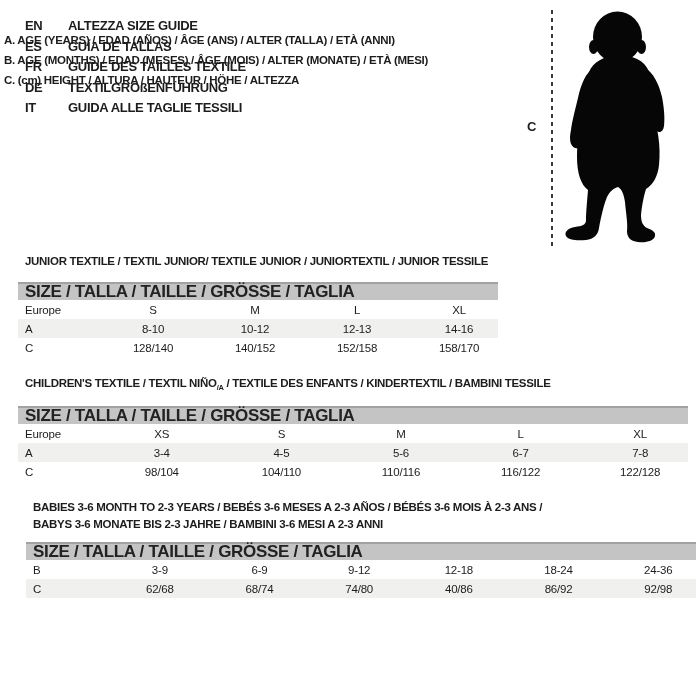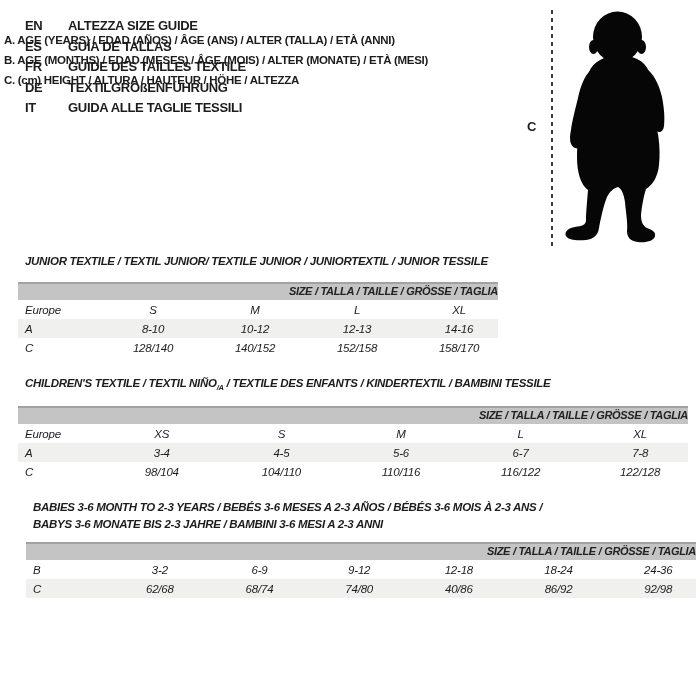--- a/index.html
+++ b/index.html
@@ -10,31 +10,31 @@
   .top{position:absolute;left:0;top:0;width:700px;height:250px;}
   .languages{position:absolute;left:25px;top:16px;}
   .lang-row{display:flex;font-weight:700;font-size:13px;line-height:20.5px;letter-spacing:-0.3px;white-space:nowrap;}
   .lang-code{width:43px;flex:0 0 43px;}
   .measure-line{position:absolute;left:551px;top:10px;width:2px;height:237px;
     background:repeating-linear-gradient(to bottom,#3a3a3a 0 4px,rgba(0,0,0,0) 4px 8px);}
   .measure-label{position:absolute;left:527px;top:119px;font-weight:700;font-size:13px;}
   .baby{position:absolute;left:560px;top:5px;width:140px;height:250px;}
 
   
-  .tables{position:absolute;left:18px;top:245px;width:670px;font-style:italic;}
+  .tables{position:absolute;left:18px;top:245px;width:670px;}
   section.sec{display:block;}
   section.sec.narrow .bar,section.sec.narrow .t-row{width:480px;}
   section.sec.full .bar,section.sec.full .t-row{width:670px;}
   .sec-title{padding-left:7px;font-weight:700;font-size:11.5px;line-height:17px;letter-spacing:-0.3px;white-space:nowrap;}
   .sec1{margin-top:8px;}
   .sec2{margin-top:18px;}
   .sec3{margin-top:18px;margin-left:8px;}
   .sub{font-size:7.5px;position:relative;top:2.5px;font-weight:700;}
   .bar{margin-top:12px;height:18px;box-sizing:border-box;background:#c4c4c4;border-top:2px solid #a2a2a2;
-    font-weight:700;font-size:11px;line-height:15px;letter-spacing:-0.3px;padding-left:16px;color:#222;text-align:right;}
+    font-weight:700;font-size:17px;line-height:15px;letter-spacing:-0.3px;padding-left:7px;color:#222;}
   .sec2 .bar{margin-top:13px;}
   .sec3 .bar{margin-top:9px;}
   .t-row{display:flex;align-items:center;height:19px;font-size:11.5px;letter-spacing:-0.2px;gap:24px;}
   .t-row.shaded{background:#f0f0ef;}
   .t-label{flex:0 0 72px;width:72px;padding-left:7px;box-sizing:border-box;}
   .t-cell{flex:1 1 0;text-align:center;}
 
   
   .legend{margin-top:30px;padding-left:4px;}
   .legend-line{font-weight:700;font-size:11.5px;line-height:20px;letter-spacing:-0.3px;white-space:nowrap;}
@@ -175,21 +175,21 @@
         </div>
       </section>
       <section class="sec sec3 full">
         <div class="sec-title">
           <div class="title-line"><span>BABIES 3-6 MONTH TO 2-3 YEARS / BEBÉS 3-6 MESES A 2-3 AÑOS / BÉBÉS 3-6 MOIS À 2-3 ANS /</span></div>
           <div class="title-line"><span>BABYS 3-6 MONATE BIS 2-3 JAHRE / BAMBINI 3-6 MESI A 2-3 ANNI</span></div>
         </div>
         <div class="bar">SIZE / TALLA / TAILLE / GRÖSSE / TAGLIA</div>
         <div class="t-row">
           <span class="t-label">B</span>
-          <span class="t-cell">3-2</span>
+          <span class="t-cell">3-9</span>
           <span class="t-cell">6-9</span>
           <span class="t-cell">9-12</span>
           <span class="t-cell">12-18</span>
           <span class="t-cell">18-24</span>
           <span class="t-cell">24-36</span>
         </div>
         <div class="t-row shaded">
           <span class="t-label">C</span>
           <span class="t-cell">62/68</span>
           <span class="t-cell">68/74</span>

